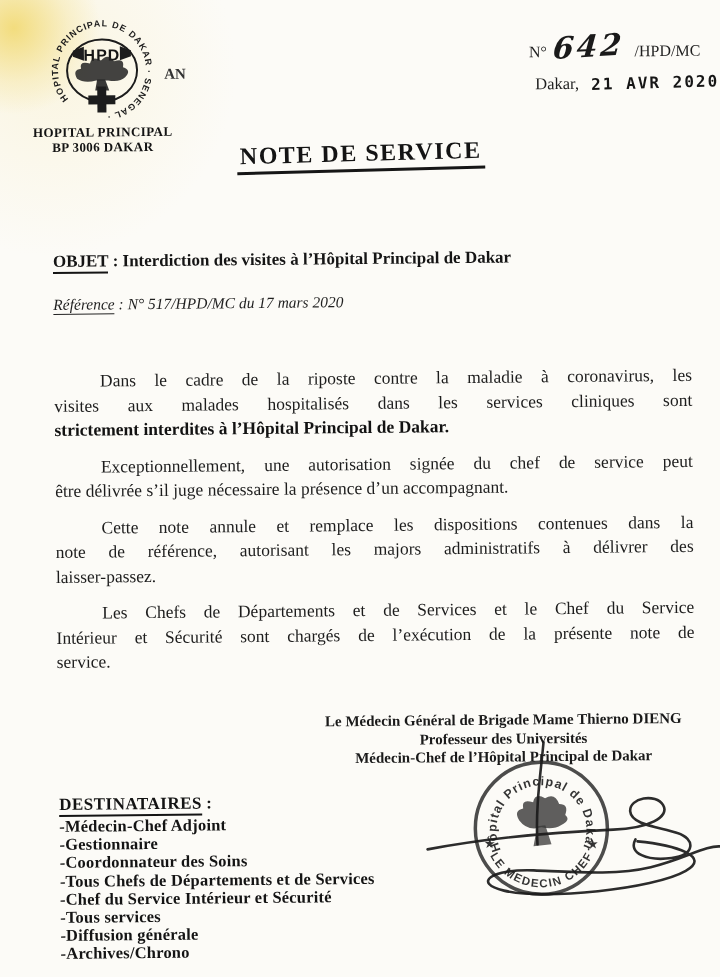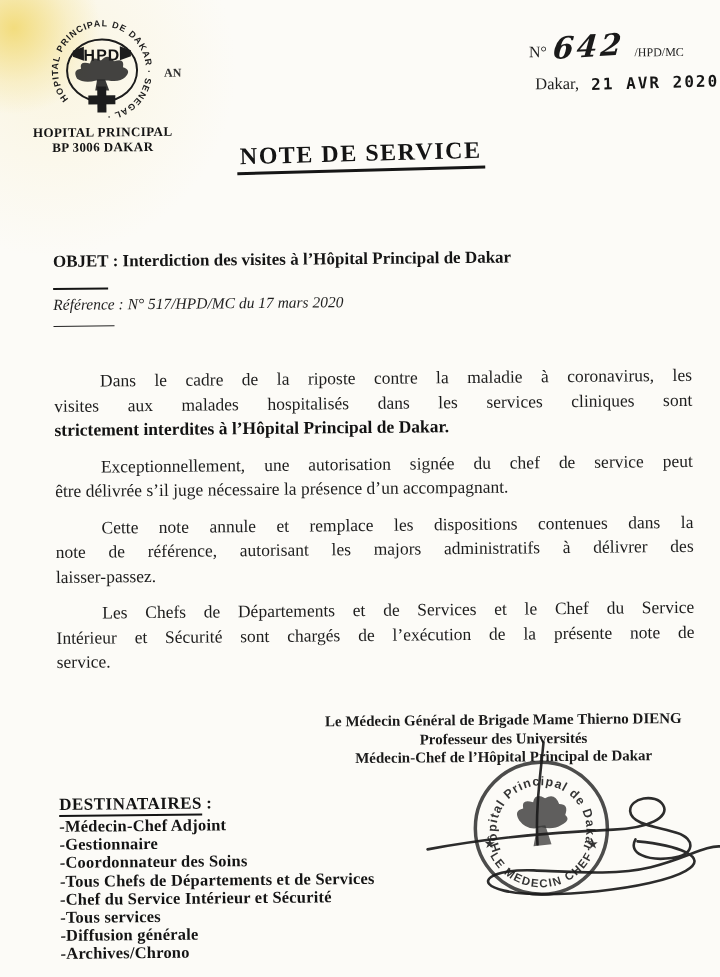--- a/index.html
+++ b/index.html
@@ -13,49 +13,49 @@
       #fcfbf7;
     font-family:"Liberation Serif", serif;
     color:#1f1f1f;
   }
   .tilt{position:absolute;inset:0;transform:rotate(-0.55deg);transform-origin:360px 480px;}
 
   
   .logo-block{position:absolute;left:36px;top:12px;width:140px;text-align:center;}
   .logo-svg{display:block;margin:0 auto;}
   .logo-caption{font-weight:bold;font-size:13px;letter-spacing:.4px;line-height:15px;margin-top:-2px;color:#141414;}
-  .side-an{position:absolute;left:168px;top:64px;font-size:12px;font-weight:bold;color:#333;}
+  .side-an{position:absolute;left:168px;top:64px;font-size:15px;font-weight:bold;color:#333;}
 
   .ref-number{position:absolute;left:533px;top:34px;display:flex;align-items:baseline;white-space:nowrap;}
   .ref-number .no{font-size:16px;}
   .ref-number .handwritten{
     font-family:"DejaVu Serif", serif;font-style:italic;font-weight:700;
     font-size:30px;letter-spacing:3px;line-height:30px;margin:0 10px 0 6px;
     transform:rotate(-3deg) skewX(-8deg);display:inline-block;color:#1a1a1a;
   }
-  .ref-number .suffix{font-size:12px;}
+  .ref-number .suffix{font-size:16px;}
 
   .dateline{position:absolute;left:539px;top:76px;white-space:nowrap;}
   .dateline .city{font-size:16.5px;margin-top:20px;}
   .dateline .date-stamp{
     font-family:"DejaVu Sans Mono", monospace;font-weight:bold;font-size:16px;
     letter-spacing:2px;margin-left:8px;display:inline-block;transform:rotate(-1deg);color:#161616;
   }
 
   
   .title{
     position:absolute;left:240px;top:140px;
     font-size:24px;font-weight:bold;letter-spacing:1.5px;
     border-bottom:3px solid #161616;padding:0 3px 2px 3px;
     transform:rotate(-1deg);white-space:nowrap;color:#141414;
   }
   .objet{position:absolute;left:55px;top:249px;width:640px;font-size:17px;font-weight:bold;color:#151515;}
-  .objet .objet-label{border-bottom:2px solid #151515;padding-bottom:17px;}
+  .objet .objet-label{border-bottom:2px solid #151515;padding-bottom:1px;}
   .reference{position:absolute;left:55px;top:293px;font-size:15.5px;font-style:italic;}
-  .reference .ref-label{border-bottom:1.5px solid #222;padding-bottom:13px;}
+  .reference .ref-label{border-bottom:1.5px solid #222;padding-bottom:1px;}
 
   
   .body-text{position:absolute;left:55px;top:366px;width:638px;font-size:17.5px;line-height:24.5px;color:#1d1d1d;}
   .para{margin:0 0 12px 0;padding:0;}
   .line{display:block;}
   .just{text-align:justify;text-align-last:justify;}
   .last{text-align:left;}
   .indent{text-indent:46px;}
   .boldline{font-weight:bold;color:#121212;}
 

